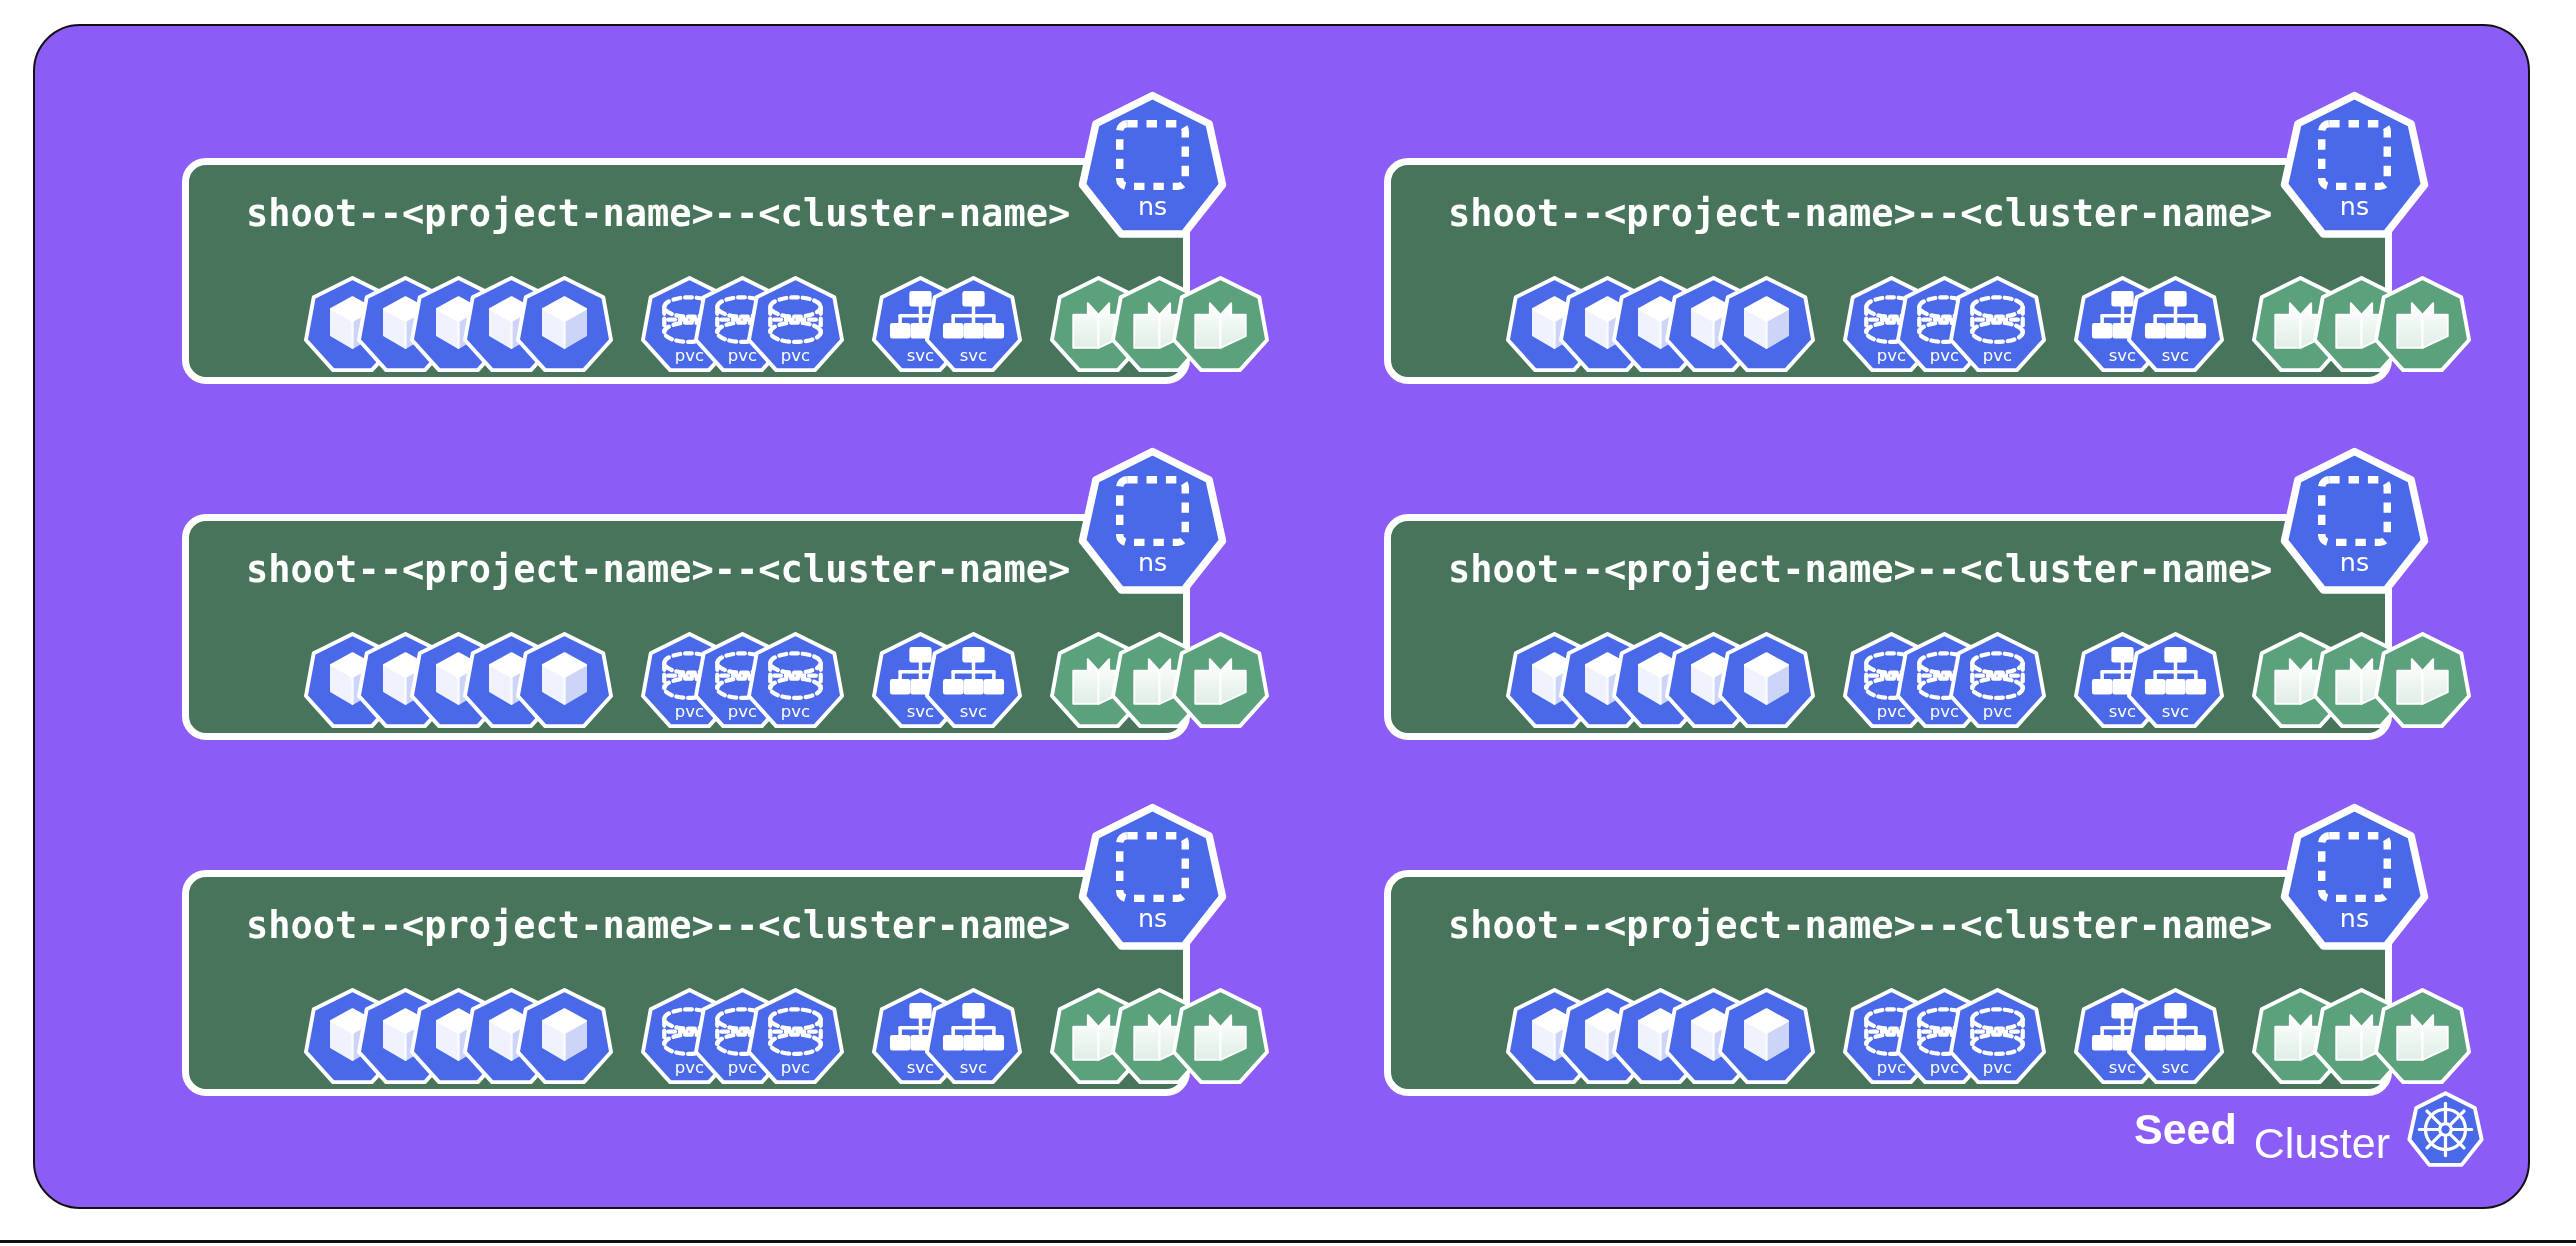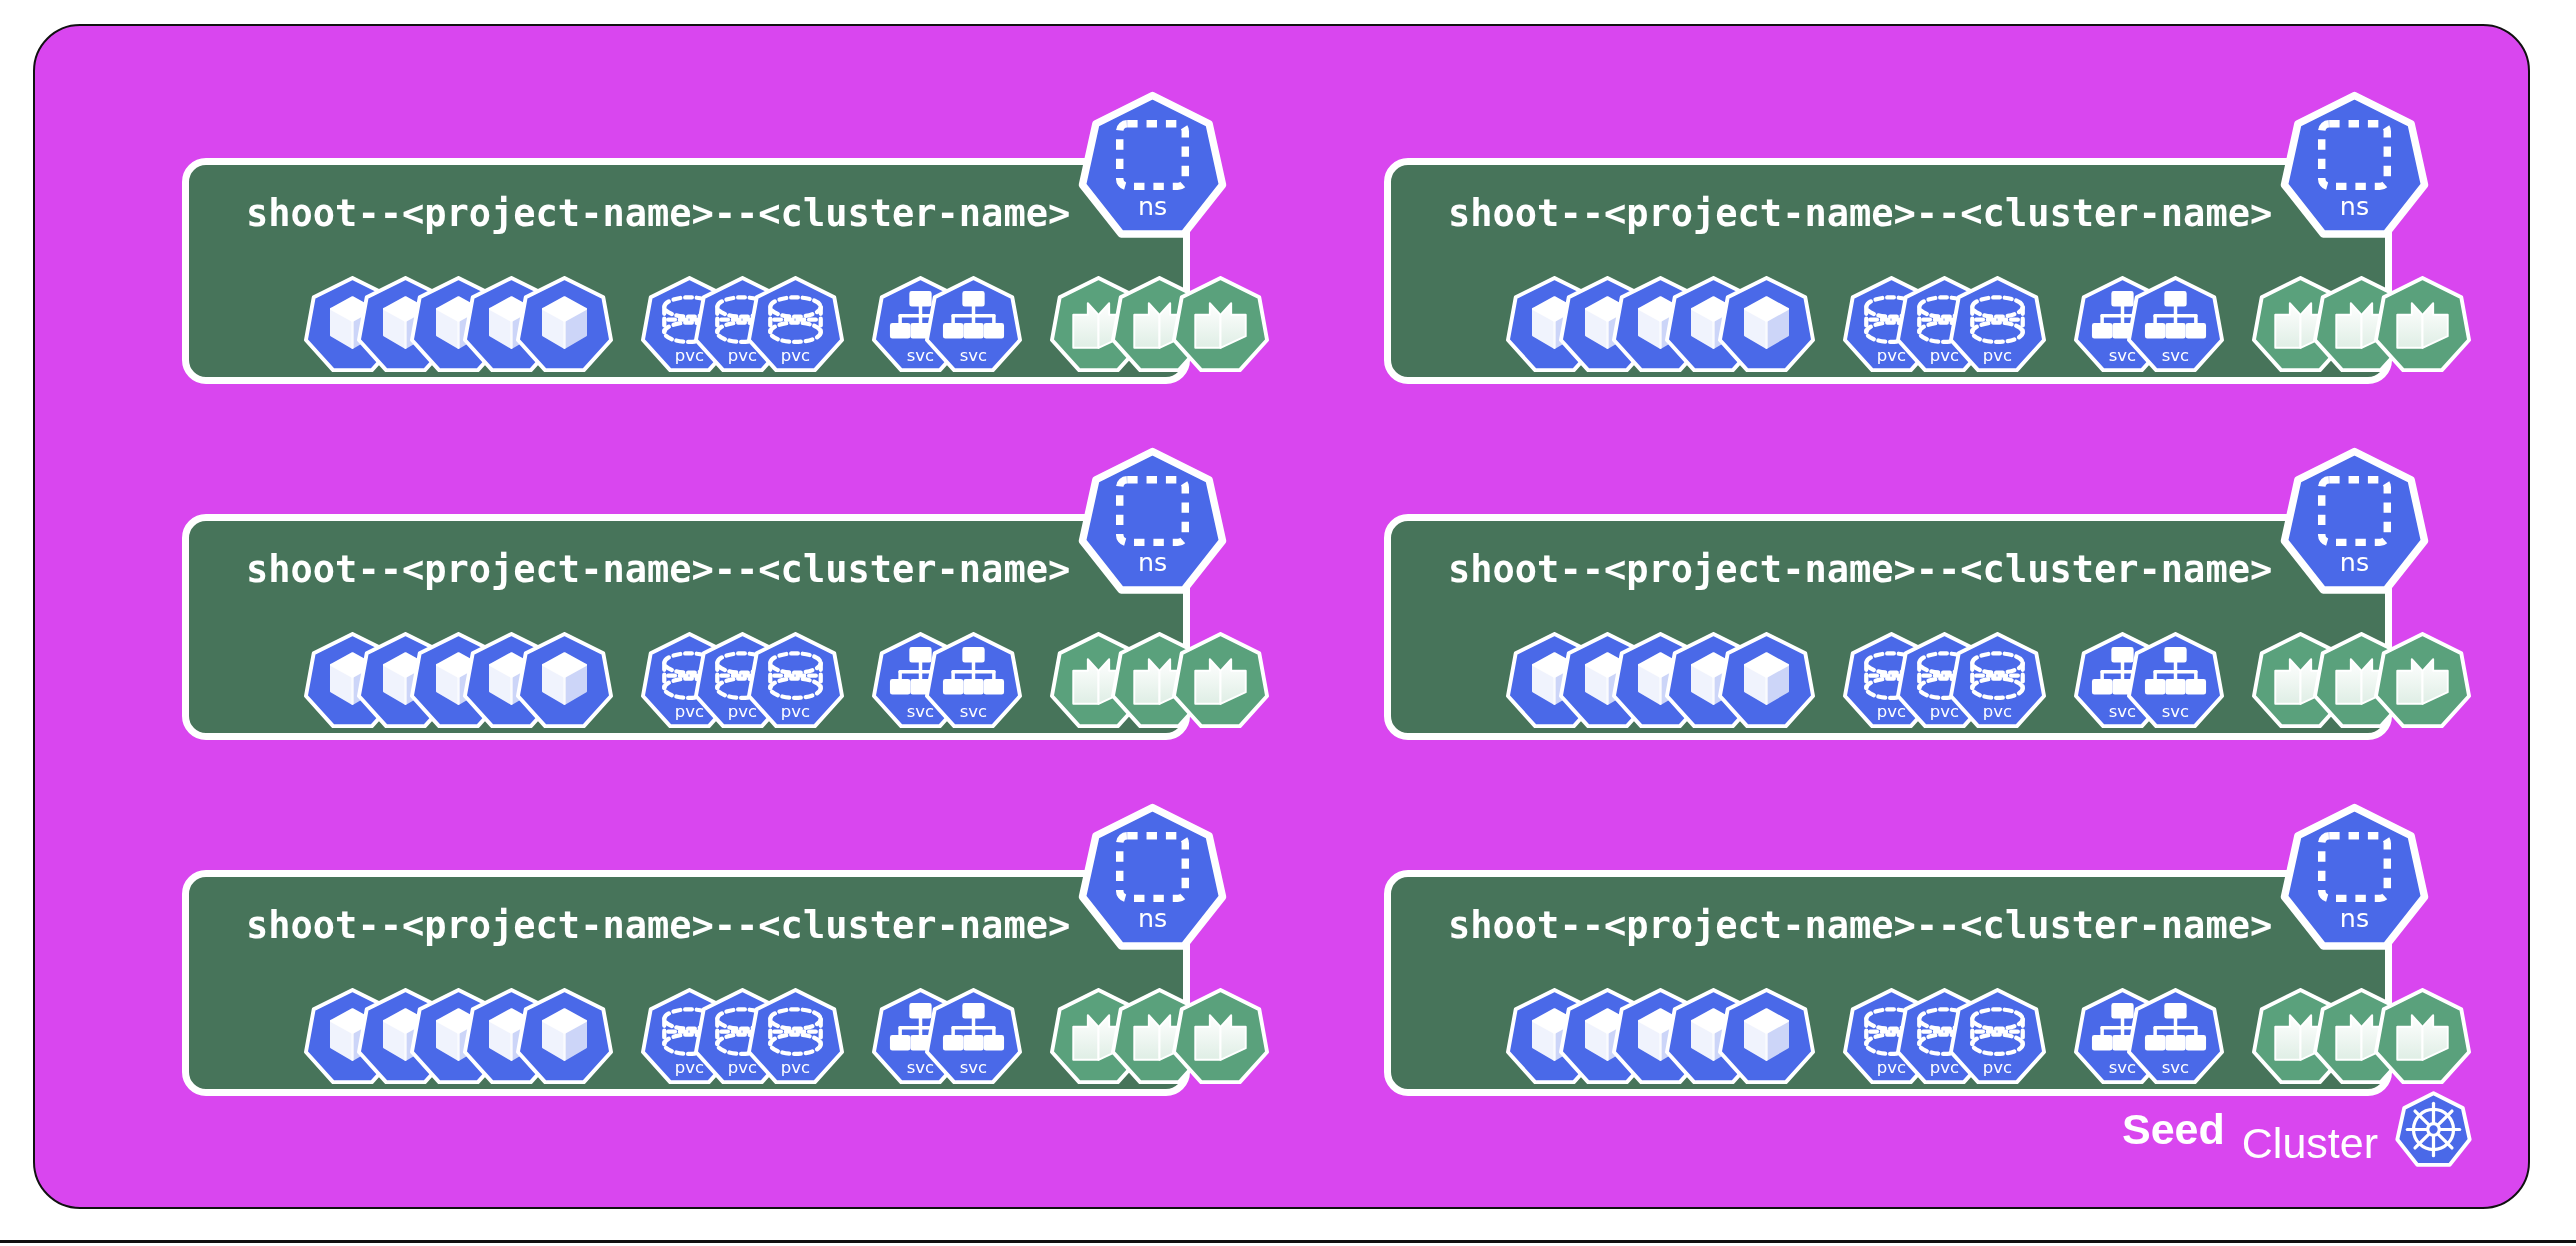--- a/index.html
+++ b/index.html
@@ -8,21 +8,21 @@
     font-family:"Liberation Sans", sans-serif;
     overflow:hidden;
     position:relative;
   }
 
   
   #seed-cluster{
     position:absolute;
     left:33px; top:24px;
     width:2497px; height:1185px;
-    background:#d946ef;
+    background:#8b5cf6;
     border:2.9px solid #111111;
     border-radius:47px;
     box-sizing:border-box;
   }
 
   
   #page-rule{
     position:absolute;
     left:0; top:1240px;
     width:2576px; height:2.9px;
@@ -92,21 +92,21 @@
   .icon-stack .k8s-ico:first-child{ margin-left:0; }
   .icon-stack.gardener-stack .k8s-ico{ margin-left:-36px; }
   .icon-stack.gardener-stack .k8s-ico:first-child{ margin-left:0; }
 
   .k8s-ico{ position:relative; }
   .k8s-ico svg{ display:block; }
 
   
   #seed-label{
     position:absolute;
-    right:56px; bottom:39px;
+    right:44px; bottom:39px;
     display:flex;
     align-items:center;
     gap:17px;
   }
   #seed-label .seed-word{
     color:#ffffff;font-size:43px;font-weight:bold;
     font-family:"Liberation Sans",sans-serif;
   }
   #seed-label .cluster-word{
     color:#ffffff;font-size:43px;font-weight:normal;

